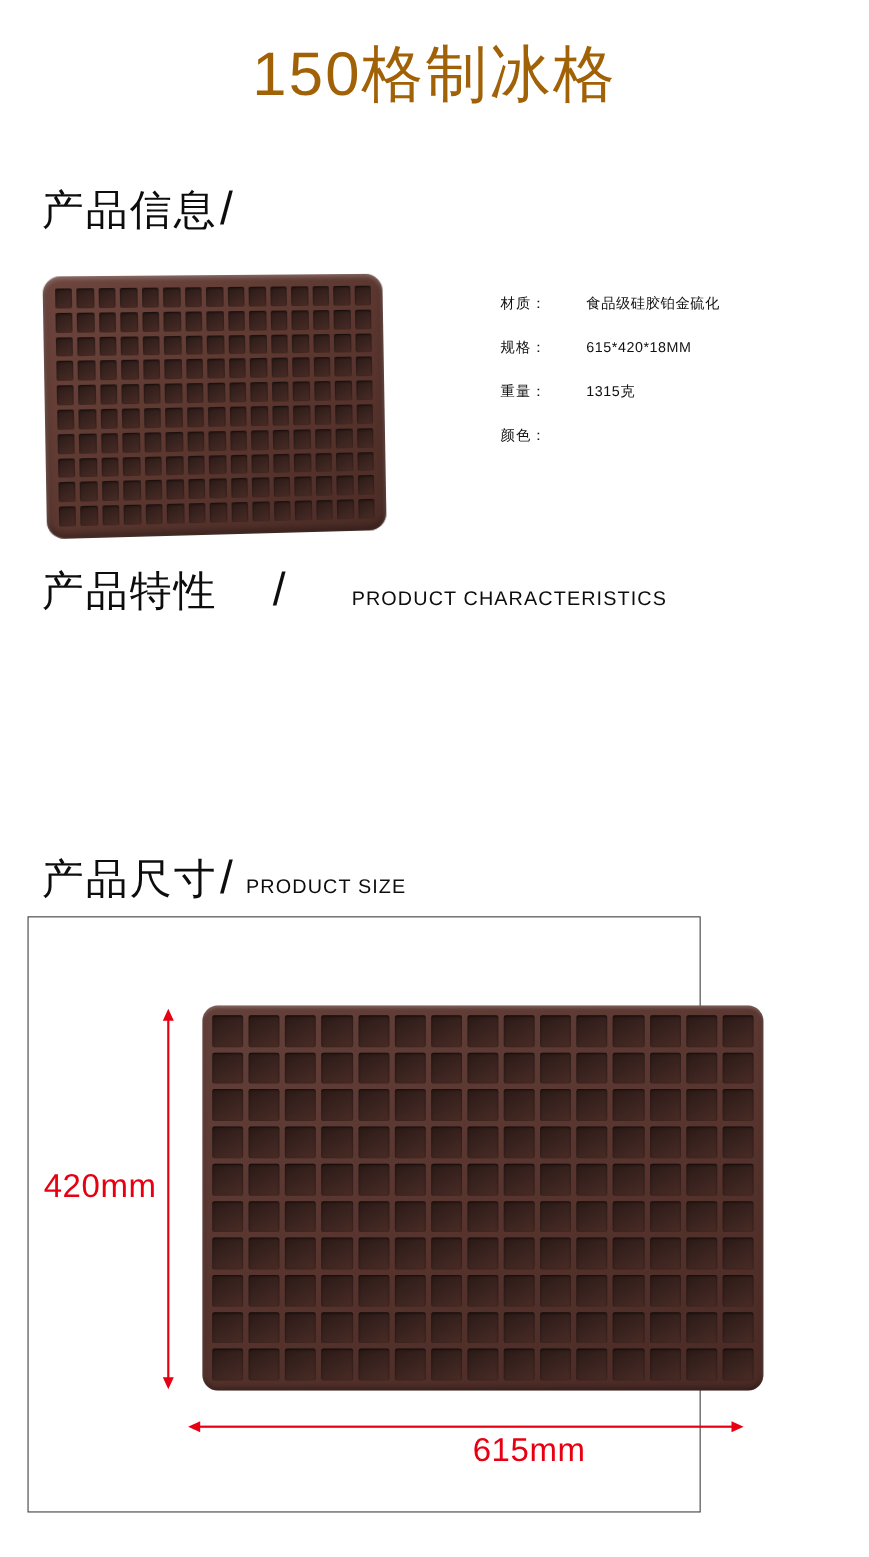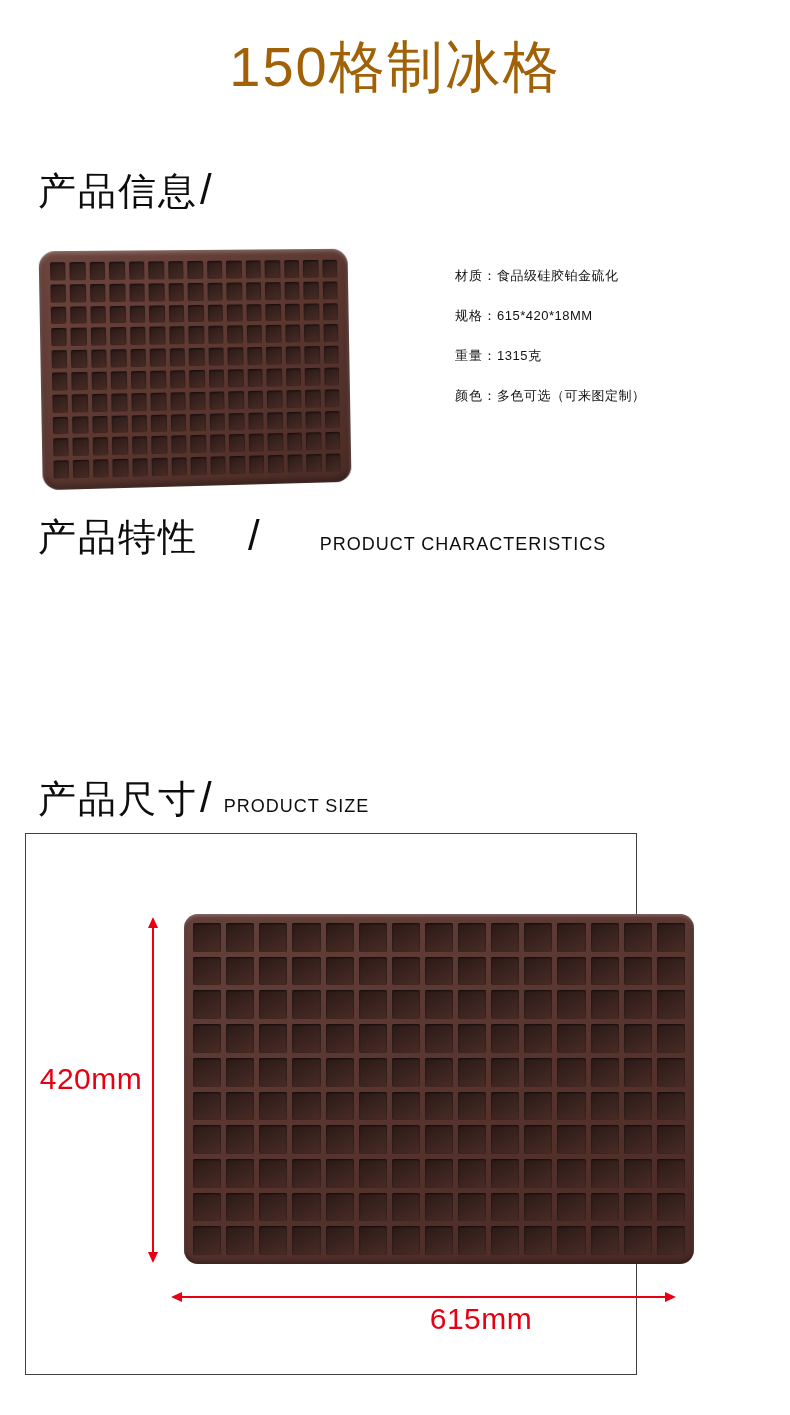--- a/index.html
+++ b/index.html
@@ -34,21 +34,21 @@
   .cell{
     background:linear-gradient(150deg,#2b1a16 5%,#3b2420 55%,#4a2b24 100%);
     border-radius:2px;box-shadow:inset 0 1px 2px rgba(0,0,0,.6);
   }
 
   
   .params{position:absolute;left:455px;top:256px;}
   .params-title{font-size:23px;font-weight:700;margin-bottom:14px;letter-spacing:1px;}
   .param-row{display:flex;font-size:13px;line-height:40px;color:#111;}
   .param-row .label{letter-spacing:1px;}
-  .param-row .value{letter-spacing:0.5px;}
+  .param-row .value{letter-spacing:0.5px;margin-left:36px;}
 
   
   .features{position:absolute;left:38px;top:580px;width:718px;font-size:20px;line-height:36px;color:#0d0d0d;}
   .feature-item{margin-bottom:4px;letter-spacing:0.5px;}
 
   
   .size-box{
     position:absolute;left:25px;top:833px;width:612px;height:542px;
     border:1px solid #404040;box-sizing:border-box;background:#ffffff;
   }
@@ -250,21 +250,20 @@
     <div class="param-row">
       <span class="label">规格：</span>
       <span class="value">615*420*18MM</span>
     </div>
     <div class="param-row">
       <span class="label">重量：</span>
       <span class="value">1315克</span>
     </div>
     <div class="param-row">
       <span class="label">颜色：</span>
-      <span class="value">多色可选（可来图定制）</span>
     </div>
   </div>
 
   <div class="section-heading heading-chars">
     <span class="zh">产品特性</span>
     <span class="slash">/</span>
     <span class="en">PRODUCT CHARACTERISTICS</span>
   </div>
 
 

